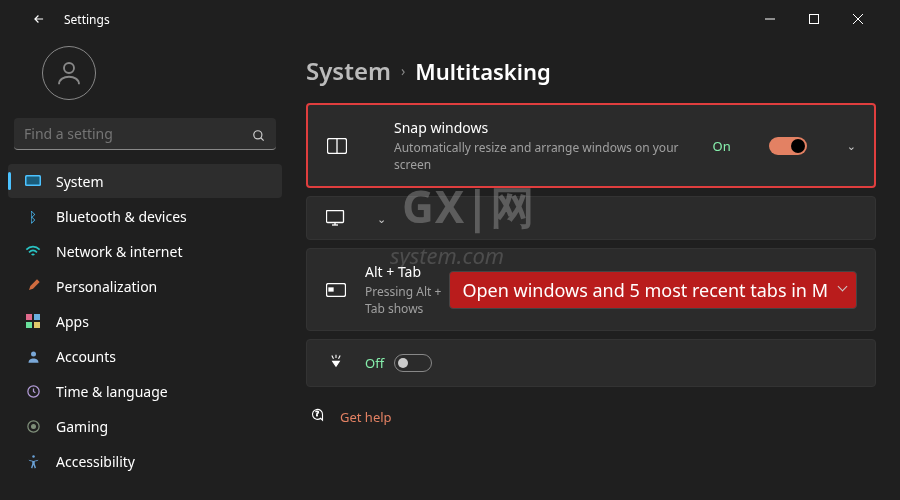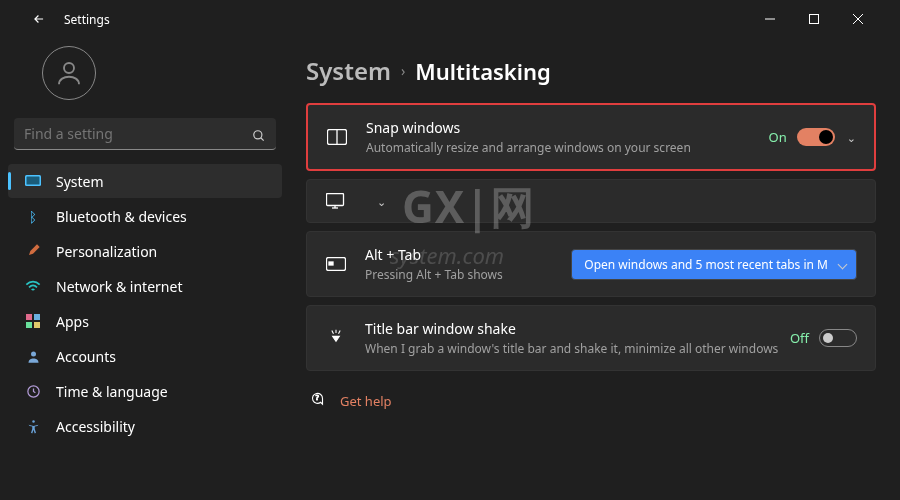--- a/index.html
+++ b/index.html
@@ -26,35 +26,35 @@
   .nav-item.active::before { content: ""; position: absolute; left: 0; top: 8px; bottom: 8px; width: 3px; background: #4cc2ff; border-radius: 2px; }
   .nav-icon { width: 18px; height: 18px; margin-right: 14px; display: flex; align-items: center; justify-content: center; font-size: 14px; }
   
   .main { flex: 1; padding: 4px 24px 0 16px; overflow-y: auto; }
   .breadcrumb { display: flex; align-items: center; gap: 10px; margin-bottom: 16px; margin-top: 12px; }
   .breadcrumb .bc1 { font-size: 24px; font-weight: 600; color: #bbb; }
   .breadcrumb .bc-sep { color: #888; font-size: 14px; }
   .breadcrumb .bc2 { font-size: 22px; font-weight: 600; }
   
   .card { background: #2b2b2b; border: 1px solid #333; border-radius: 4px; padding: 13px 18px; margin-bottom: 8px; display: flex; align-items: center; }
-  .card.highlighted { border: 2.5px solid #e03e3e; }
+  .card.highlighted { border: 2.5px solid #e03e3e; gap: 28px; }
   .card-icon { width: 22px; margin-right: 18px; display: flex; align-items: center; justify-content: center; color: #fff; }
   .card-text { flex: 1; }
   .card-title { font-size: 14px; color: #fff; }
   .card-sub { font-size: 12px; color: #a0a0a0; margin-top: 2px; }
   .card-state { font-size: 13px; margin-right: 10px; color: #86efac; }
   .chevron { margin-left: 12px; color: #ccc; font-size: 11px; }
   
   .toggle { width: 38px; height: 18px; border-radius: 10px; position: relative; }
   .toggle.on { background: #e38163; }
   .toggle.on::after { content:""; position:absolute; right:2px; top:2px; width:14px; height:14px; background:#000; border-radius:50%; }
   .toggle.off { background: transparent; border: 1px solid #888; }
   .toggle.off::after { content:""; position:absolute; left:3px; top:3px; width:10px; height:10px; background:#ccc; border-radius:50%; }
   
-  .dropdown { background: #3b82f6; border: 1px solid #444; border-radius: 4px; padding: 6px 28px 6px 12px; font-size: 12px; color: #fff; position: relative; min-width: 278px; }
+  .dropdown { background: #b91c1c; border: 1px solid #444; border-radius: 4px; padding: 6px 28px 6px 12px; font-size: 18px; color: #fff; position: relative; min-width: 278px; }
   .dropdown::after { content:""; position:absolute; right:10px; top:11px; width:6px; height:6px; border-right:1px solid #ccc; border-bottom:1px solid #ccc; transform:rotate(45deg); }
   
   .help-links { margin-top: 14px; }
   .help-link { display: flex; align-items: center; gap: 12px; padding: 6px 4px; font-size: 13px; cursor: pointer; }
   .help-link .hl-icon { width: 18px; color: #fff; }
   .help-link .hl-text { color: #e38163; }
   
   .watermark { position: absolute; left: 370px; top: 176px; font-size: 44px; font-weight: 700; color: rgba(200,200,200,0.32); pointer-events: none; letter-spacing: 1px; margin-left: 32px; }
   .watermark2 { position: absolute; left: 390px; top: 240px; font-size: 22px; font-weight: 400; color: rgba(200,200,200,0.22); pointer-events: none; font-style: italic; }
 </style>
@@ -112,33 +112,33 @@
             </svg>
           </span>
         <span>System</span>
       </div>
       <div class="nav-item">
         <span class="nav-icon" style="color:#4cc2ff;">ᛒ</span>
         <span>Bluetooth &amp; devices</span>
       </div>
       <div class="nav-item">
         <span class="nav-icon">
+            <svg width="16" height="12" viewBox="0 0 24 18" fill="none" stroke="#29c2c2" stroke-width="2.5">
+              <path d="M2 7c6-6 14-6 20 0M6 11c4-4 8-4 12 0M10 15c1.5-1.5 2.5-1.5 4 0"></path>
+            </svg>
+          </span>
+        <span>Network &amp; internet</span>
+      </div>
+      <div class="nav-item">
+        <span class="nav-icon">
             <svg width="16" height="16" viewBox="0 0 24 24" fill="#d06c3f">
               <path d="M18 2l4 4-10 10-6 2 2-6z"></path>
             </svg>
           </span>
         <span>Personalization</span>
-      </div>
-      <div class="nav-item">
-        <span class="nav-icon">
-            <svg width="16" height="12" viewBox="0 0 24 18" fill="none" stroke="#29c2c2" stroke-width="2.5">
-              <path d="M2 7c6-6 14-6 20 0M6 11c4-4 8-4 12 0M10 15c1.5-1.5 2.5-1.5 4 0"></path>
-            </svg>
-          </span>
-        <span>Network &amp; internet</span>
       </div>
       <div class="nav-item">
         <span class="nav-icon">
             <svg width="14" height="14" viewBox="0 0 14 14">
               <rect width="6" height="6" fill="#e06a8c"></rect>
               <rect x="8" width="6" height="6" fill="#6ab0e0"></rect>
               <rect y="8" width="6" height="6" fill="#6ae09c"></rect>
               <rect x="8" y="8" width="6" height="6" fill="#e0c86a"></rect>
             </svg>
           </span>
@@ -157,20 +157,29 @@
         <span class="nav-icon">
             <svg width="15" height="15" viewBox="0 0 24 24" fill="none" stroke="#b39cd8" stroke-width="2">
               <circle cx="12" cy="12" r="9"></circle>
               <path d="M12 7v5l3 2"></path>
             </svg>
           </span>
         <span>Time &amp; language</span>
       </div>
       <div class="nav-item">
         <span class="nav-icon">
+            <svg width="15" height="15" viewBox="0 0 24 24" fill="none" stroke="#7f8f7a" stroke-width="2">
+              <circle cx="12" cy="12" r="9"></circle>
+              <circle cx="12" cy="12" r="3" fill="#7f8f7a"></circle>
+            </svg>
+          </span>
+        <span>Gaming</span>
+      </div>
+      <div class="nav-item">
+        <span class="nav-icon">
             <svg width="15" height="15" viewBox="0 0 24 24" fill="#6aa2d8">
               <circle cx="12" cy="4" r="2"></circle>
               <path d="M4 9l8 2 8-2-2 2-4 1v4l2 6-2 1-2-6-2 6-2-1 2-6v-4l-4-1z"></path>
             </svg>
           </span>
         <span>Accessibility</span>
       </div>
     </div>
   </div>
 
@@ -222,24 +231,20 @@
       <div class="dropdown"><span>Open windows and 5 most recent tabs in M</span></div>
     </div>
 
     <div class="card">
       <div class="card-icon">
           <svg width="20" height="20" viewBox="0 0 24 24" fill="none" stroke="#fff" stroke-width="1.3">
             <path d="M7 3l2 4M17 3l-2 4M12 2v4"></path>
             <path d="M8 10l4 6 4-6z" fill="#fff"></path>
           </svg>
         </div>
-      <div class="card-text">
-        <div class="card-title">Title bar window shake</div>
-        <div class="card-sub">When I grab a window's title bar and shake it, minimize all other windows</div>
-      </div>
       <span class="card-state">Off</span>
       <div class="toggle off"></div>
     </div>
 
     <div class="help-links">
       <div class="help-link">
         <span class="hl-icon"><svg width="15" height="15" viewBox="0 0 24 24" fill="none" stroke="#fff" stroke-width="1.8">
               <path d="M20 12a8 8 0 10-3 6l3 3V12z"></path>
               <text x="9" y="15" font-size="11" fill="#fff">?</text>
             </svg></span>

